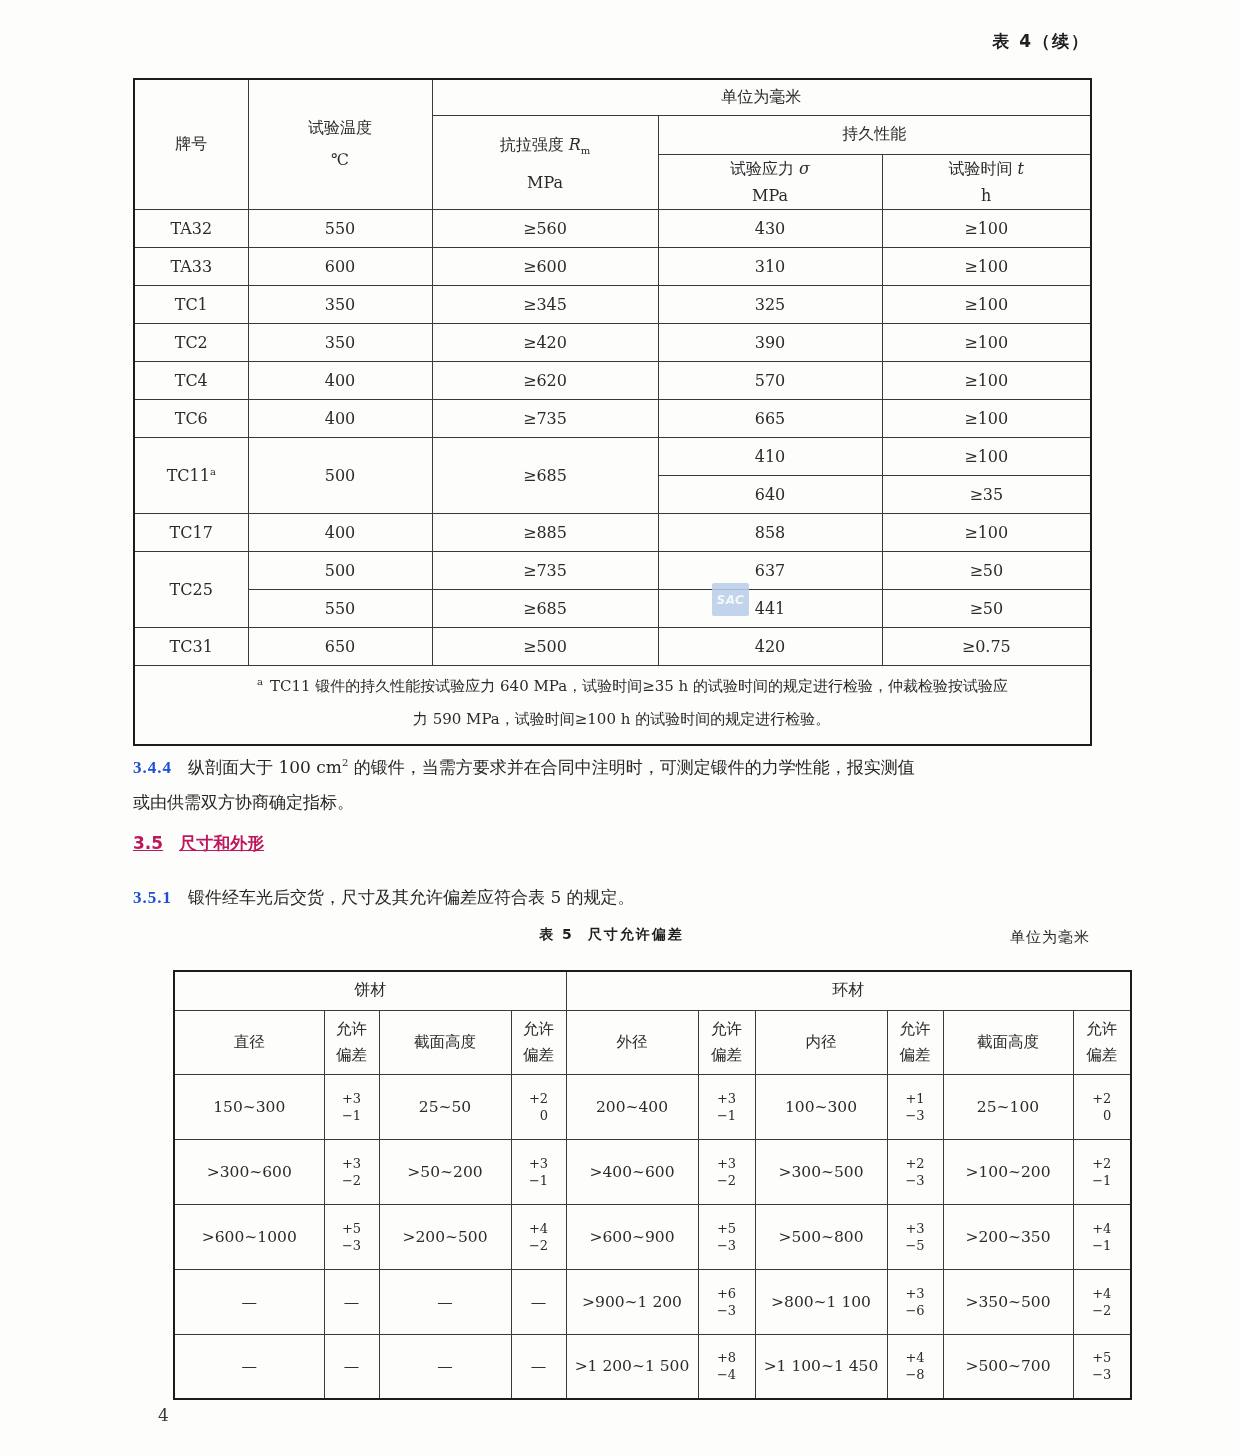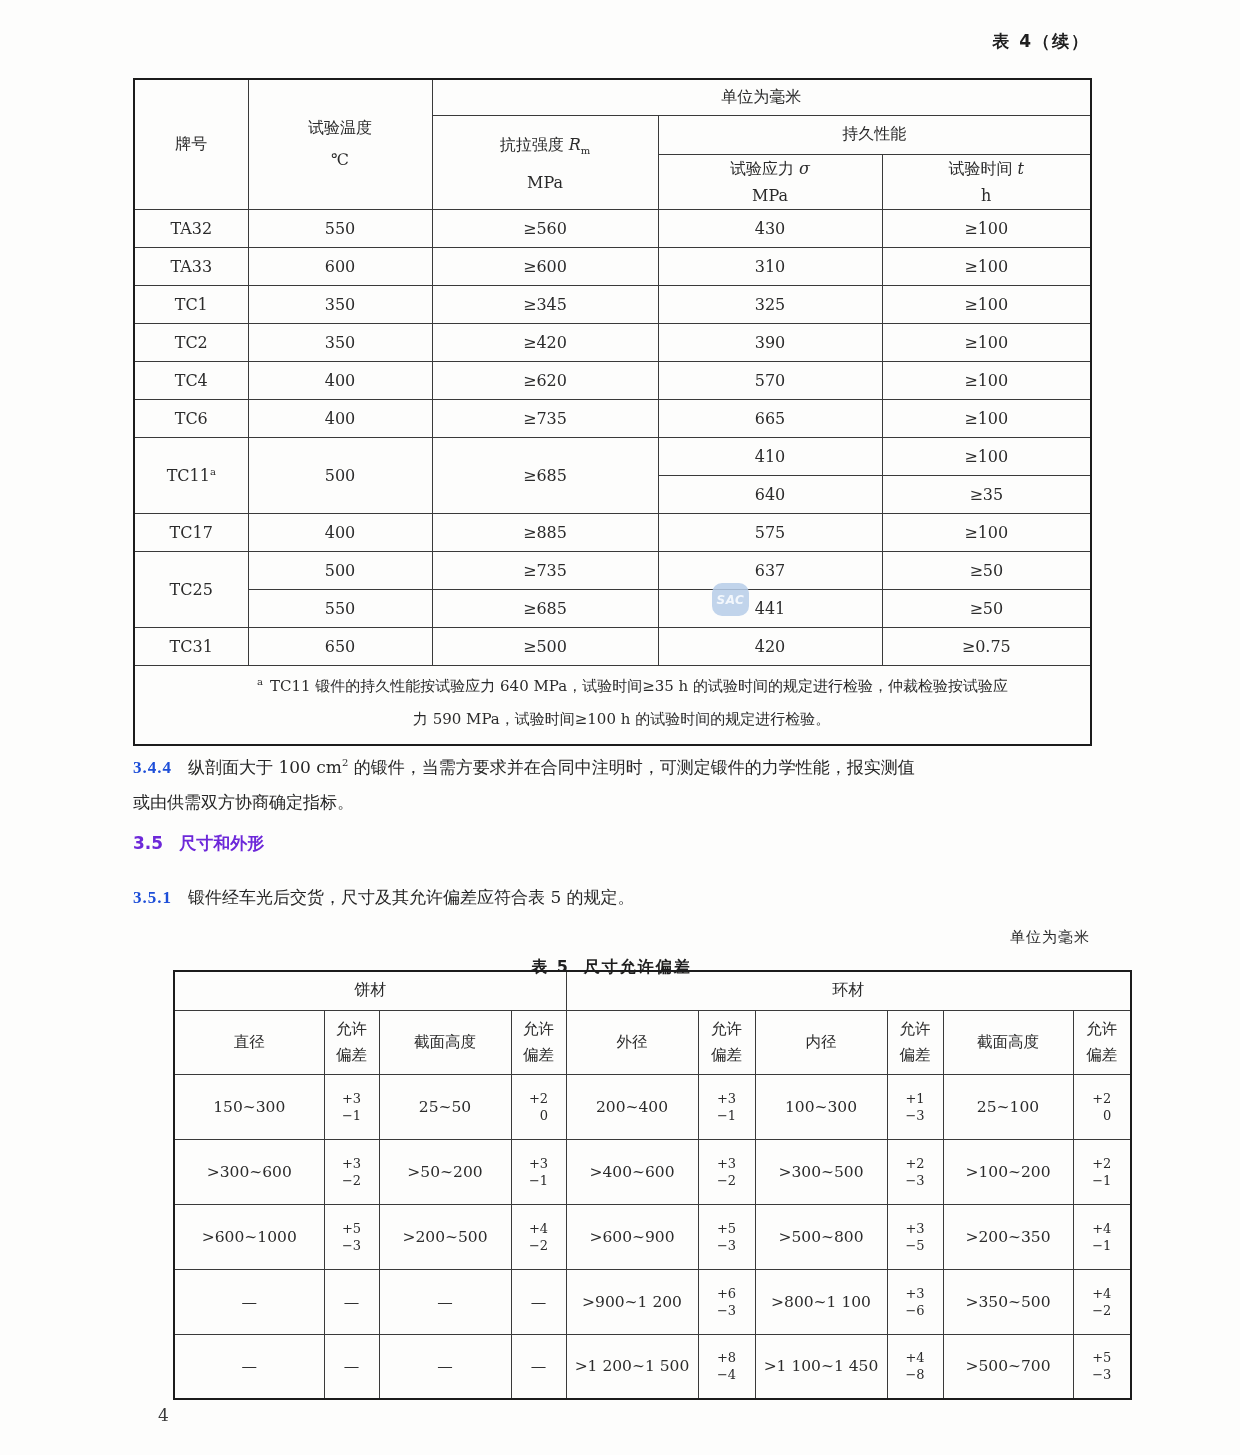--- a/index.html
+++ b/index.html
@@ -16,28 +16,28 @@
     font-weight:700;font-size:17px;letter-spacing:2px;color:#1f1f1f;
   }
   .para{position:absolute;left:133px;width:980px;font-size:17px;line-height:35px;color:#262626;}
   .para .line{white-space:nowrap;}
   .p344{top:750px;}
   .clause-num{
     font-family:Liberation Serif, serif;
     font-weight:700;margin-right:16px;color:#1d4ed8;letter-spacing:1px;
   }
   .h35{position:absolute;left:133px;top:832px;font-size:17px;
-       font-family:"DejaVu Sans","Liberation Sans",sans-serif;font-weight:700;color:#6d28d9;}
+       font-family:"DejaVu Sans","Liberation Sans",sans-serif;font-weight:700;color:#be185d;text-decoration:underline;}
   .h35 .num{margin-right:16px;}
   .p351{top:880px;}
   .t5-caption-row{position:absolute;left:133px;top:926px;width:957px;height:24px;}
   .t5-caption{
     position:absolute;left:0;right:0;text-align:center;
     font-family:"DejaVu Sans","Liberation Sans",sans-serif;
-    font-weight:700;font-size:16px;letter-spacing:2px;color:#1f1f1f;margin-top:31px;
+    font-weight:700;font-size:14px;letter-spacing:2px;color:#1f1f1f;
   }
   .t5-caption .cap-label{margin-right:14px;}
   .unit-note{position:absolute;right:0;top:2px;font-size:15px;color:#2b2b2b;letter-spacing:1px;}
 
   
   table{border-collapse:collapse;table-layout:fixed;}
   td{
     border:1px solid #3a3a3a;text-align:center;vertical-align:middle;
     padding:0;color:#2b2b2b;overflow:hidden;
   }
@@ -68,21 +68,21 @@
   .table5{position:absolute;top:970px;left:133px;width:957px;font-size:15.5px;margin-left:40px;}
   .table5 tr.group{height:39px;font-size:16px;}
   .table5 tr.cols{height:64px;}
   .table5 tr.cols div{line-height:26px;}
   .table5 tr.data{height:65px;}
   .tol{display:inline-block;text-align:right;font-size:13px;line-height:17px;}
 
   
   .watermark{
     position:absolute;left:712px;top:583px;width:37px;height:33px;
-    background:#b7cde9;border-radius:10px;opacity:.85;z-index:3;
+    background:#b7cde9;border-radius:2px;opacity:.85;z-index:3;
     display:flex;align-items:center;justify-content:center;
     font:italic 700 12px "DejaVu Sans","Liberation Sans",sans-serif;
     color:#f2f7fd;letter-spacing:.5px;
   }
   .page-number{position:absolute;left:158px;top:1405px;font-size:17px;color:#3a3a3a;}
 </style>
 </head>
 <body>
 
 <div class="page">
@@ -176,21 +176,21 @@
     </tr>
     <tr class="body">
       <td>640</td>
       <td>≥35</td>
     </tr>
 
     <tr class="body">
       <td>TC17</td>
       <td>400</td>
       <td>≥885</td>
-      <td>575</td>
+      <td>858</td>
       <td>≥100</td>
     </tr>
 
     <tr class="body">
       <td rowspan="2">TC25</td>
       <td>500</td>
       <td>≥735</td>
       <td>637</td>
       <td>≥50</td>
     </tr>

